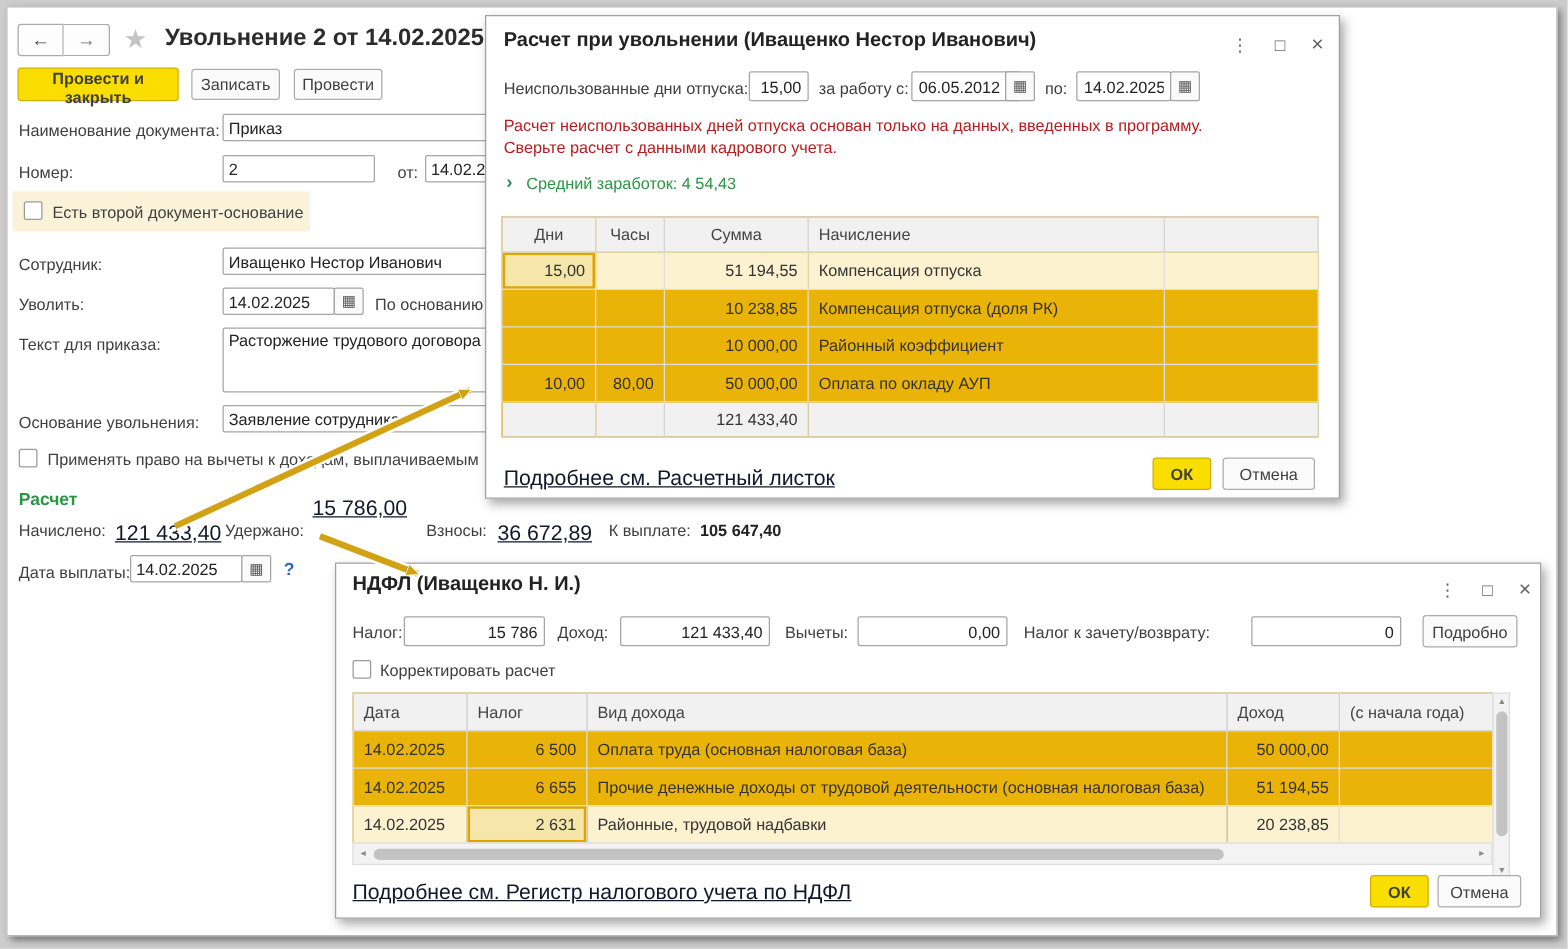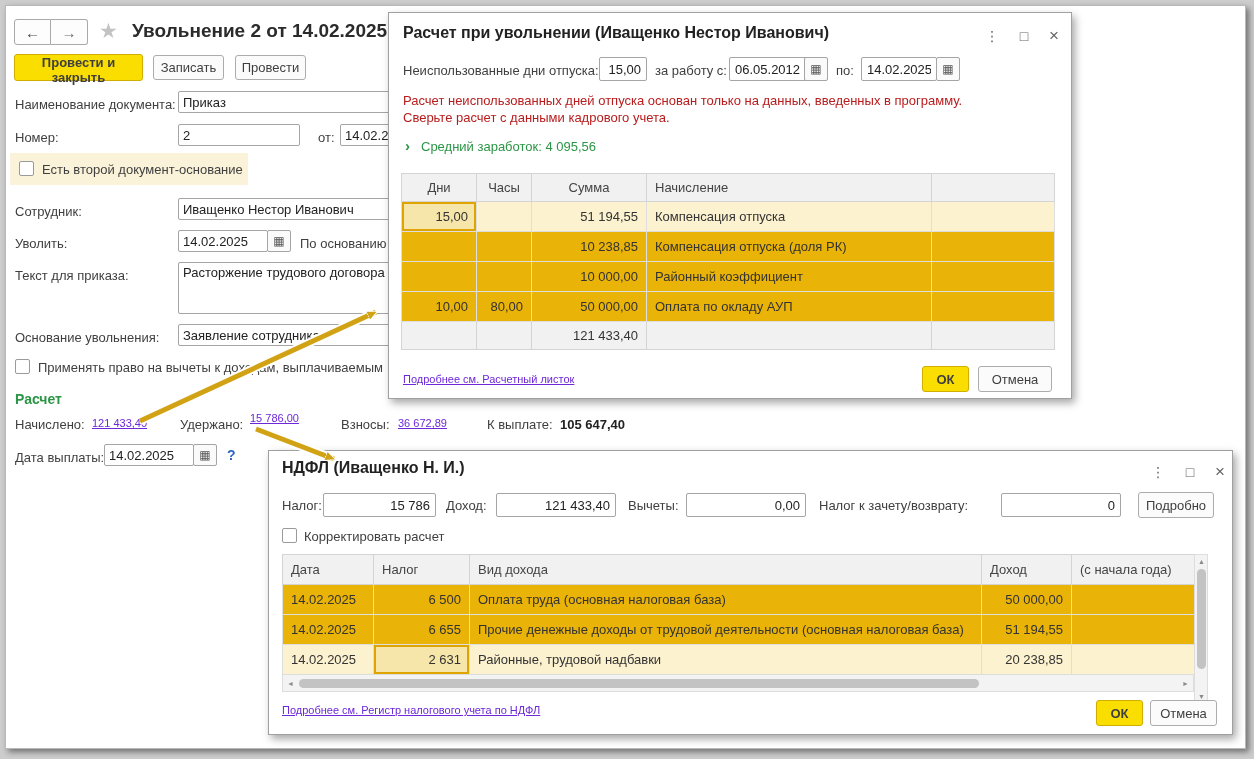--- a/index.html
+++ b/index.html
@@ -11,21 +11,21 @@
   .lbl { position:absolute; font-size:13px; color:#3f3f3f; white-space:nowrap; z-index:2; }
   .inp { position:absolute; border:1px solid #a5a5a5; background:#fff; font-family:inherit;
          font-size:13px; color:#222; padding:0 4px; height:22px; z-index:2; border-radius:2px; }
   textarea.inp { resize:none; padding:2px 4px; line-height:16px; overflow:hidden; }
   .calbtn { position:absolute; width:24px; height:22px; border:1px solid #a5a5a5; background:#fafafa;
             border-radius:2px; font-size:12px; color:#555; z-index:2; display:flex; align-items:center; justify-content:center; cursor:pointer; }
   .btn { position:absolute; border:1px solid #acacac; background:#fbfbfb; border-radius:3px;
          font-family:inherit; font-size:13px; color:#3f3f3f; z-index:2; cursor:pointer; }
   .btn.primary { background:#fade00; border-color:#cfae00; font-weight:bold; }
   .cb { position:absolute; width:15px; height:15px; border:1px solid #9a9a9a; background:#fff; border-radius:2px; z-index:2; }
-  .lnk { position:absolute; font-size:11px; color:#6d28d9; text-decoration:underline; white-space:nowrap; cursor:pointer; z-index:2; }
+  .lnk { position:absolute; font-size:17px; color:#0f172a; text-decoration:underline; white-space:nowrap; cursor:pointer; z-index:2; }
   .green { color:#2c9646; }
   .navgrp { position:absolute; left:14px; top:19px; z-index:2; display:flex; }
   .navbtn { width:37px; height:26px; border:1px solid #a9a9a9; background:#fdfdfd; font-size:15px;
             color:#444; cursor:pointer; display:flex; align-items:center; justify-content:center; }
   .navbtn:first-child { border-radius:3px 0 0 3px; }
   .navbtn:last-child { border-radius:0 3px 3px 0; border-left:none; color:#6e6e6e; }
   .star { position:absolute; left:99px; top:19px; font-size:21px; color:#c3c3c3; z-index:2; cursor:pointer; }
   .mw-title { position:absolute; left:132px; top:20px; font-size:19px; font-weight:bold; color:#2b2b2b; z-index:2; white-space:nowrap; }
   .hl { position:absolute; background:#faf3d9; z-index:2; }
   .dlg { position:absolute; background:#fff; border:1px solid #a0a0a0;
@@ -109,21 +109,21 @@
   <input class="inp" style="left: 178px; top: 324px; width: 214px;" value="Заявление сотрудника">
 
   <span class="cb" style="left:15px;top:359px;"></span>
   <div class="lbl clip" style="left:38px;top:360px;width:353px;">Применять право на вычеты к доходам, выплачиваемым</div>
 
   <div class="lbl green" style="left:15px;top:391px;font-size:14px;font-weight:bold;">Расчет</div>
 
   <div class="lbl" style="left:15px;top:417px;">Начислено:</div>
   <a class="lnk" style="left:92px;top:417px;">121 433,40</a>
   <div class="lbl" style="left:180px;top:417px;">Удержано:</div>
-  <a class="lnk" style="left:250px;top:412px;">15 786,00</a>
+  <a class="lnk" style="left:250px;top:397px;">15 786,00</a>
   <div class="lbl" style="left:341px;top:417px;">Взносы:</div>
   <a class="lnk" style="left:398px;top:417px;">36 672,89</a>
   <div class="lbl" style="left:487px;top:417px;">К выплате:</div>
   <div class="boldval" style="left:560px;top:417px;">105 647,40</div>
 
   <div class="lbl" style="left:15px;top:450px;">Дата выплаты:</div>
   <input class="inp" style="left: 104px; top: 444px; width: 90px;" value="14.02.2025">
   <button class="calbtn" style="left:193px;top:444px;">
     <span>▦</span>
   </button>
@@ -145,21 +145,21 @@
     <div class="rlbl" style="left:447px;top:50px;">по:</div>
     <input class="rinp" style="left: 472px; top: 44px; width: 76px;" value="14.02.2025">
     <button class="calbtn" style="left:547px;top:44px;height:24px;">
         <span>▦</span>
       </button>
 
     <div class="note" style="left:14px;top:80px;">Расчет неиспользованных дней отпуска основан только на данных, введенных в программу.</div>
     <div class="note" style="left:14px;top:97px;">Сверьте расчет с данными кадрового учета.</div>
 
     <span class="exp" style="left:16px;top:124px;font-size:15px;">›</span>
-    <a class="exp" style="left:32px;top:126px;text-decoration:none;font-weight:normal;">Средний заработок: 4 095,56</a>
+    <a class="exp" style="left:32px;top:126px;text-decoration:none;font-weight:normal;">Средний заработок: 4 54,43</a>
 
     <table class="grid" style="left:12px;top:160px;width:653px;">
       <colgroup>
           <col style="width:75px">
           <col style="width:55px">
           <col style="width:115px">
           <col style="width:285px">
           <col style="width:123px">
         </colgroup>
       <thead>

